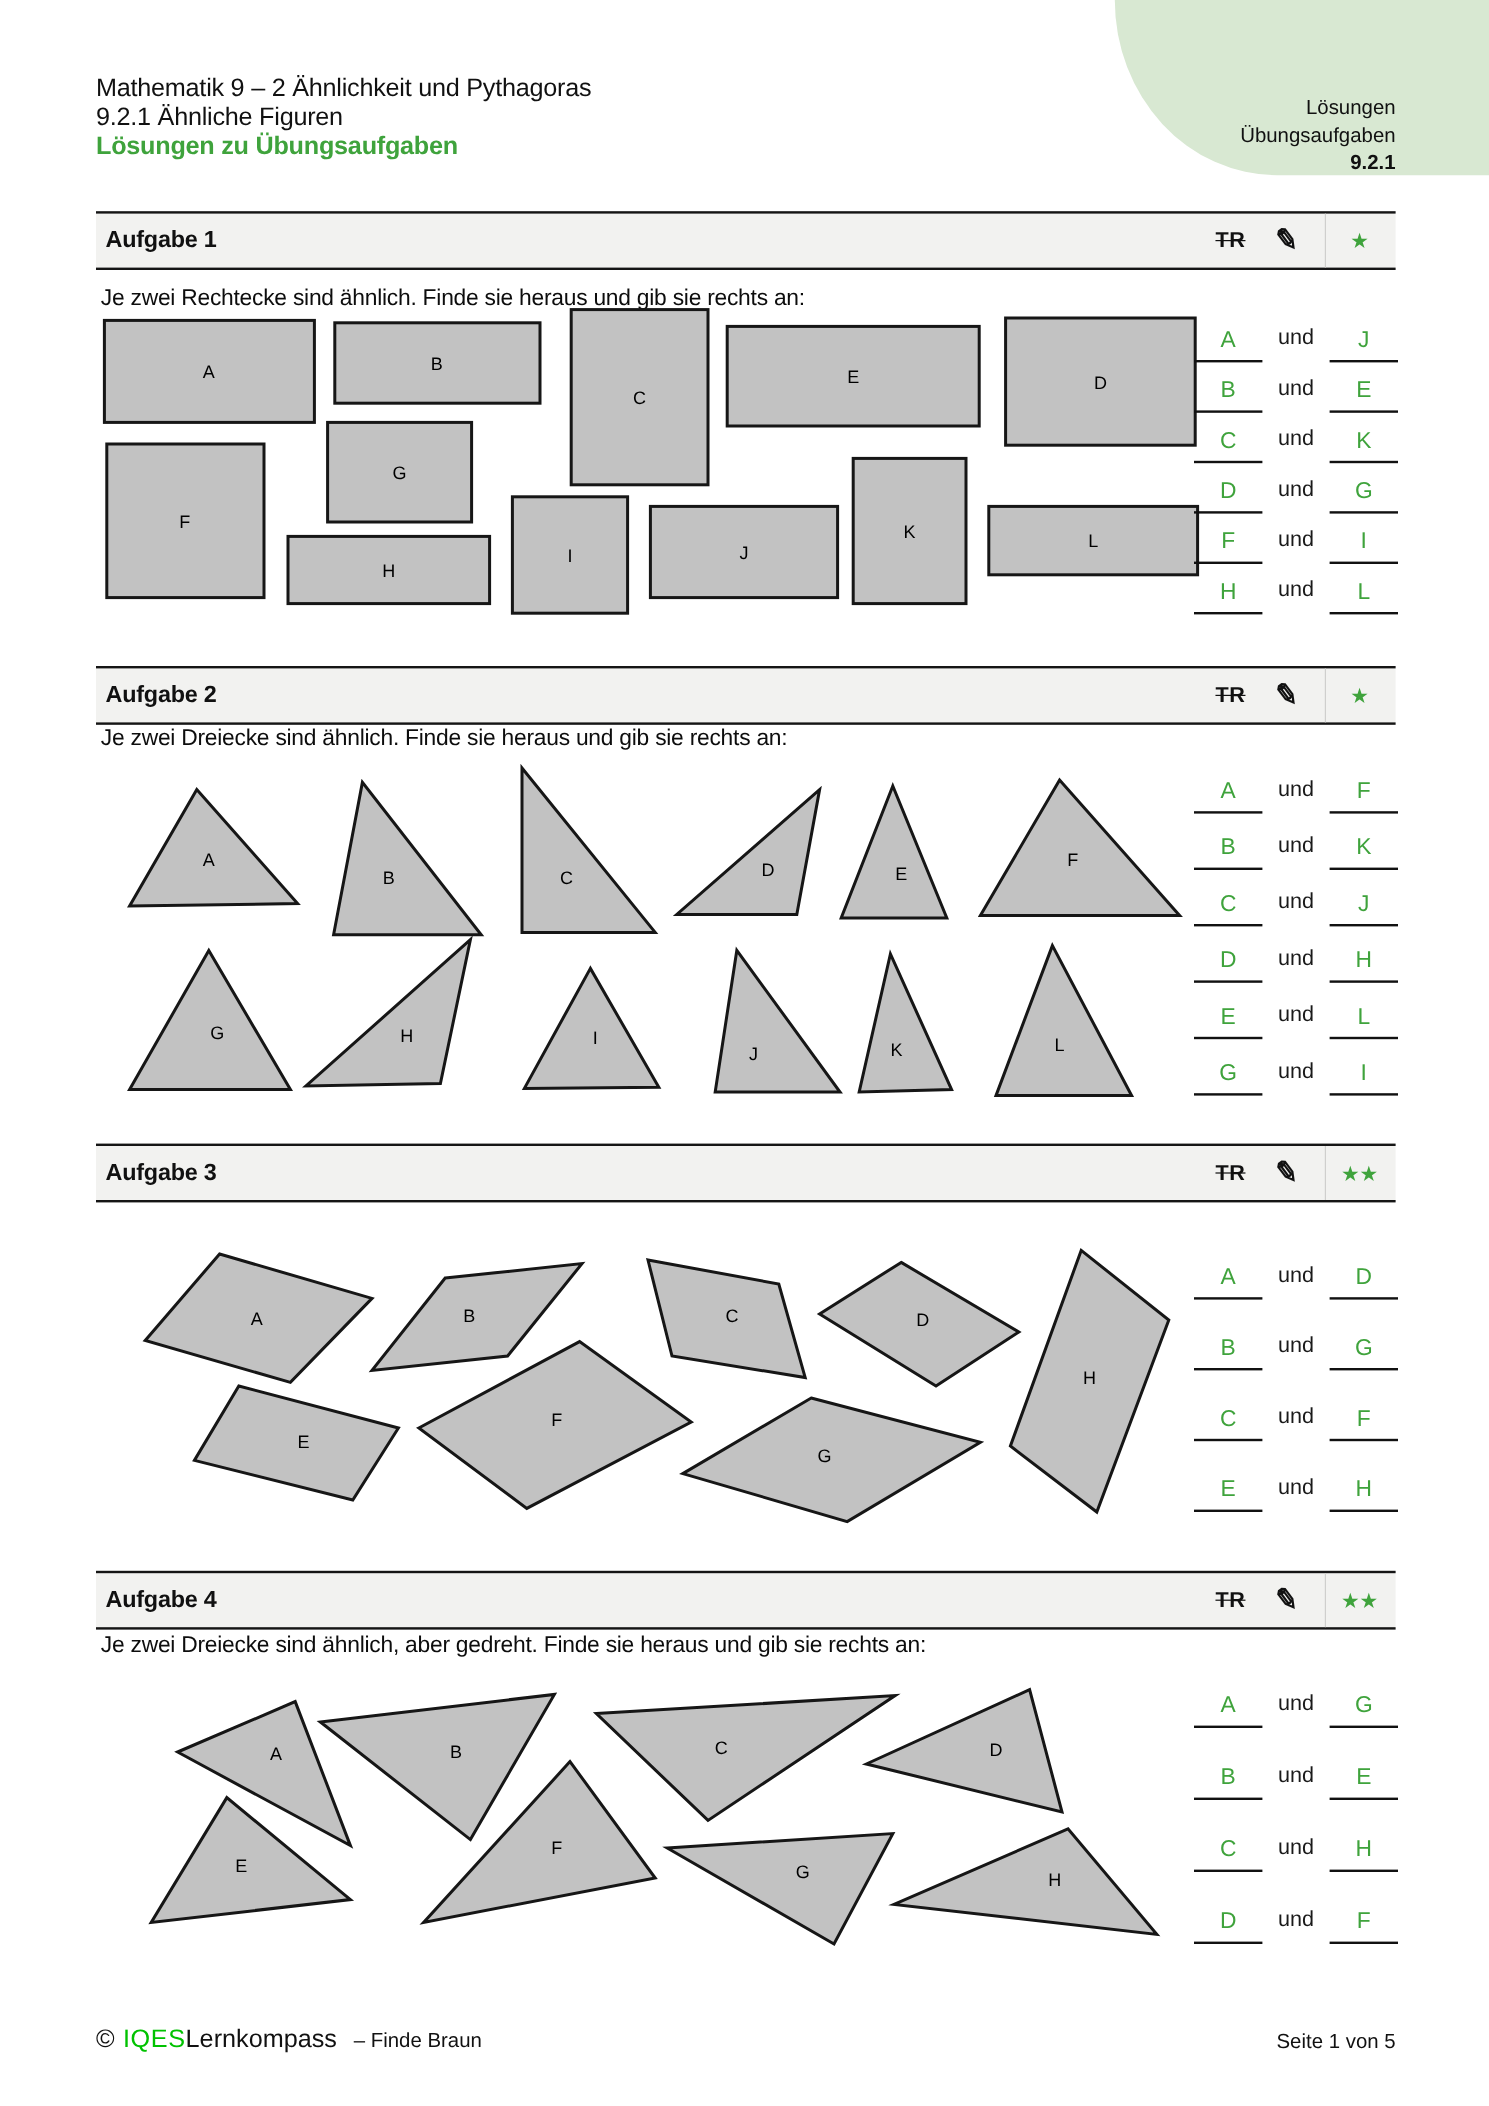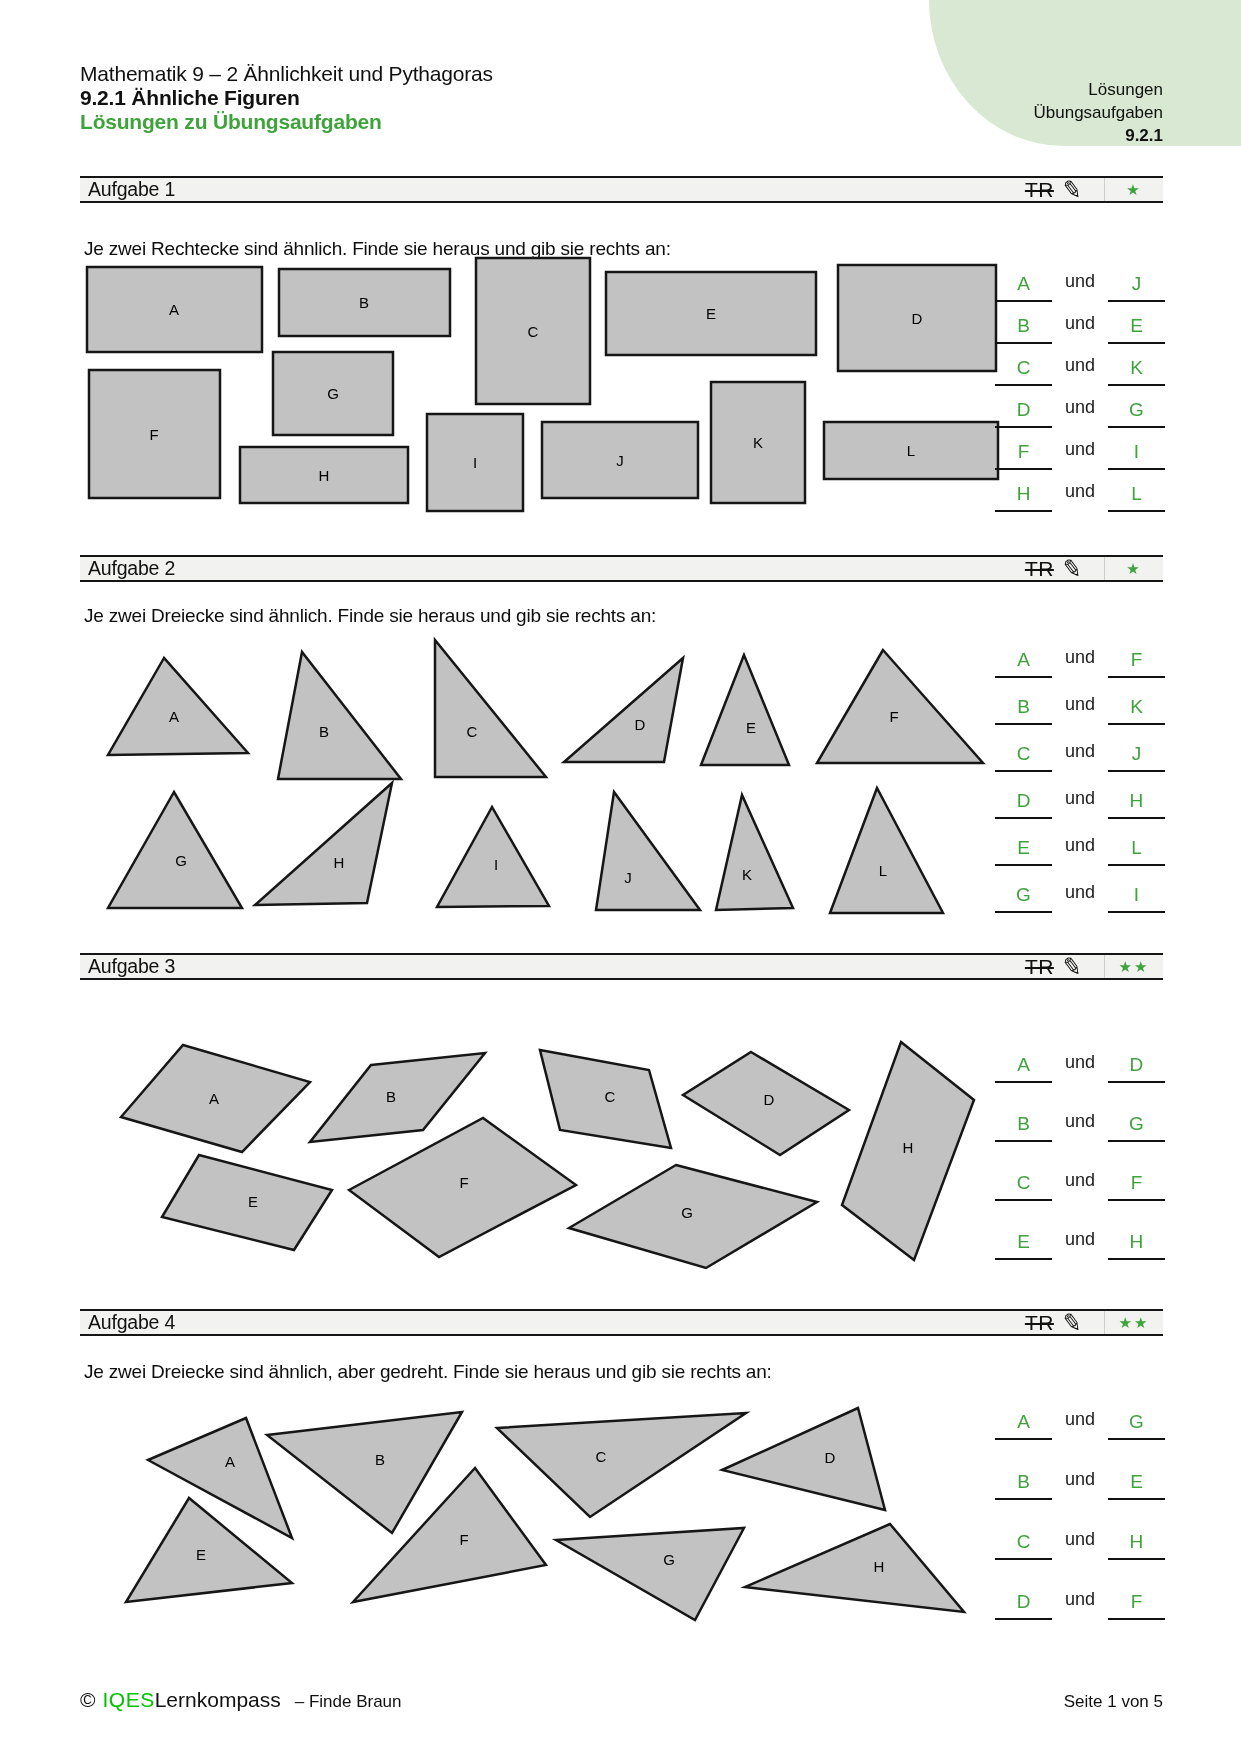--- a/index.html
+++ b/index.html
@@ -5,30 +5,30 @@
   * { margin:0; padding:0; box-sizing:border-box; }
   body { background:#888; font-family:"Liberation Sans", sans-serif; }
   .page { position:relative; width:1241px; height:1755px; background:#ffffff; margin:0 auto; overflow:hidden; color:#111; }
 
   
   .corner { position:absolute; top:0; right:0; width:312px; height:146px; background:#d8e8d2; border-bottom-left-radius:135px 146px; }
   .corner-text { position:absolute; top:66px; right:78px; text-align:right; font-size:17px; line-height:23px; color:#111;margin-top:12px; }
   .corner-text .code { font-weight:bold; }
 
   .header-left { position:absolute; top:62px; left:80px; font-size:21px; line-height:24px; letter-spacing:-0.2px; }
-  .header-left .chapter { font-weight:bold; }
+  .header-left .chapter { font-weight:normal; }
   .header-left .subtitle { font-weight:bold; color:#3fa33c; }
 
   
-  .task-bar { position:absolute; left:80px; width:1083px; height:27px; background:#f2f2f0;
+  .task-bar { position:absolute; left:80px; width:1083px; height:49px; background:#f2f2f0;
               border-top:2.5px solid #151515; border-bottom:2.5px solid #151515;
-              display:flex; align-items:center; padding-left:8px; }
+              display:flex; align-items:center; padding-left:8px;font-weight:bold; }
   .task-title { font-size:19.5px; letter-spacing:-0.2px; }
   .bar-right { margin-left:auto; display:flex; align-items:center; height:100%; }
-  .tr-label { font-size:21px; text-decoration:line-through; letter-spacing:0.5px; margin-right:8px; }
+  .tr-label { font-size:18px; text-decoration:line-through; letter-spacing:0.5px; margin-right:24px; }
   .pencil-icon { font-size:24px; margin-right:22px; transform:rotate(8deg); }
   .bar-divider { width:1px; height:100%; background:#cfcfcd; }
   .stars { width:58px; text-align:center; color:#3fa33c; font-size:15px; letter-spacing:2px; white-space:nowrap; }
 
   .instruction { position:absolute; left:84px; font-size:19px; letter-spacing:-0.2px; color:#0d0d0d; }
 
   .figures { position:absolute; left:80px; }
   .figures polygon, .figures rect { fill:#c2c2c2; stroke:#161616; stroke-width:2.5; }
   .figures text { font-size:15px; fill:#000; text-anchor:middle; font-family:"Liberation Sans", sans-serif; }
 

